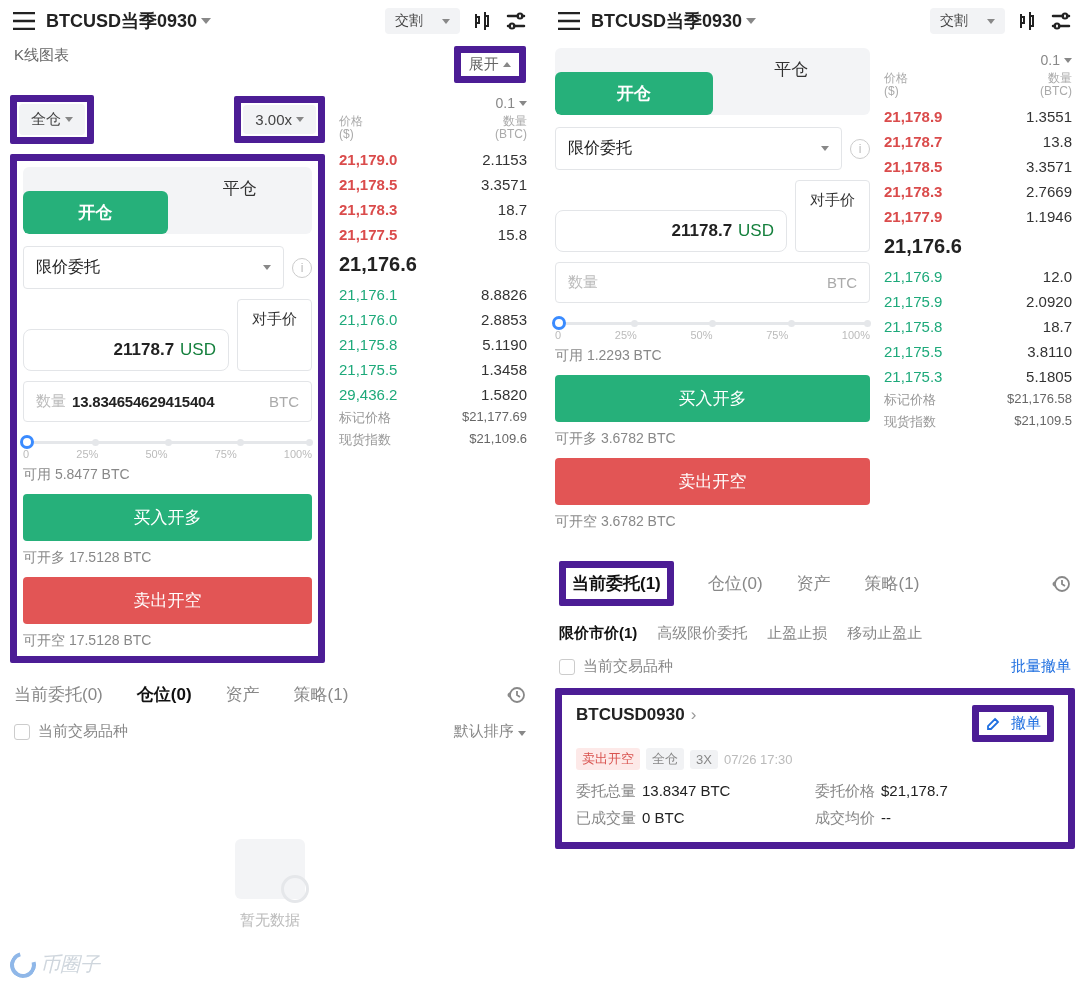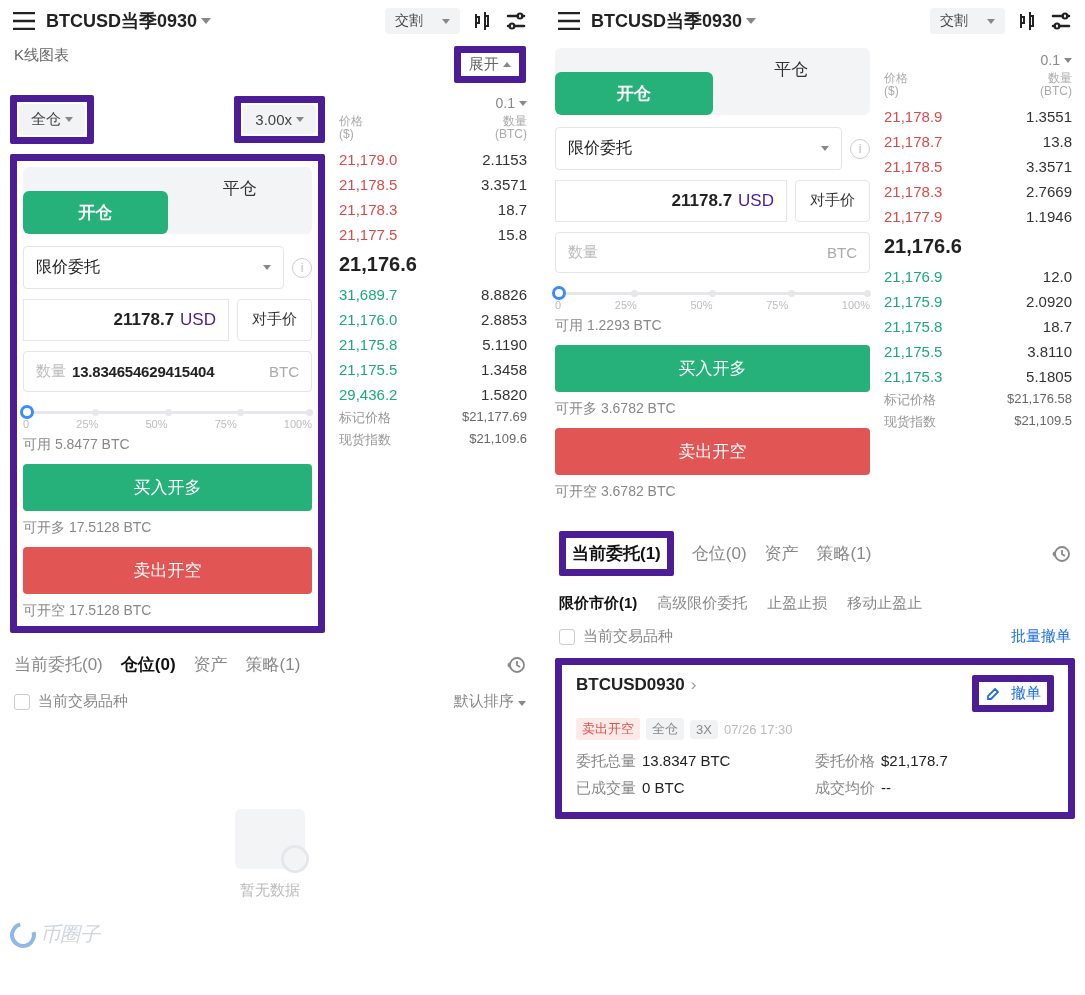--- a/index.html
+++ b/index.html
@@ -19,47 +19,47 @@
   .redbox { border: 7px solid #4c1d95; border-radius: 2px; }
   .margin-row { display:flex; justify-content:space-between; align-items:center; margin: 4px 0 10px;}
   .chip { background:#f2f3f5; border-radius:4px; padding:6px 12px; font-size:15px; display:flex; align-items:center; gap:4px; color:#444;}
   .tabs { display:flex; background:#f3f4f6; border-radius:6px; overflow:hidden; }
   .tab { flex:1; text-align:center; padding:10px 0; font-size:17px; color:#333; }
   .tab.active { background:#26b07a; color:#fff; font-weight:600; border-radius:6px;margin-top:24px;}
   .ordtype { display:flex; align-items:center; gap:8px; margin-top:12px; }
   .select { flex:1; border:1px solid #e3e5e8; border-radius:4px; padding:10px 12px; display:flex; justify-content:space-between; align-items:center; font-size:16px;gap:33px; }
   .info-icon { width:20px;height:20px;border:1px solid #ccc;border-radius:50%; display:flex;align-items:center;justify-content:center; color:#bbb; font-size:12px;}
   .inputrow { display:flex; gap:8px; margin-top:10px; }
-  .numbox { flex:1; border:1px solid #e3e5e8; border-radius:0; padding:10px 12px; display:flex; justify-content:flex-end; gap:6px; font-size:17px; }
+  .numbox { flex:1; border:1px solid #e3e5e8; border-radius:8px; padding:10px 12px; display:flex; justify-content:flex-end; gap:6px; font-size:17px;margin-top:30px; }
   .numbox .val { font-weight:600; color:#222; }
-  .numbox .unit { color:#4c1d95; }
+  .numbox .unit { color:#15803d; }
   .sidebtn { border:1px solid #e3e5e8; border-radius:4px; padding:10px 14px; font-size:15px; color:#333; white-space:nowrap;}
   .qtybox { border:1px solid #e3e5e8; border-radius:4px; padding:10px 12px; display:flex; align-items:center; gap:6px; margin-top:10px; font-size:15px; }
   .qtybox .lab{ color:#bbb; }
   .qtybox .qv { flex:1; font-weight:600; letter-spacing:-0.2px; overflow:hidden; text-overflow:ellipsis; }
   .slider { margin-top:10px; position:relative; height:26px; }
   .slider .track{ position:absolute; top:9px; left:0; right:0; height:3px; background:#e5e7ea; border-radius:2px;}
   .slider .tick{ position:absolute; top:7px; width:7px; height:7px; background:#e5e7ea; border-radius:50%;}
   .slider .thumb{ position:absolute; top:3px; left:-3px; width:14px; height:14px; border:3px solid #3a8bff; background:#fff; border-radius:50%;}
   .slider .labels{ position:absolute; top:16px; left:0; right:0; display:flex; justify-content:space-between; font-size:11px; color:#bbb;}
   .avail { color:#888; font-size:14px; margin-top:8px;}
   .bigbtn { border-radius:4px; text-align:center; padding:12px 0; font-size:17px; color:#fff; margin-top:10px; font-weight:500;}
   .green { background:#26b07a; }
   .red { background:#e25555; }
   .ob-top { display:flex; justify-content:flex-end; align-items:center; color:#888; font-size:14px; padding:4px 0 2px; gap:4px;}
   .ob-head { display:flex; justify-content:space-between; color:#aaa; font-size:12px; padding:2px 0 6px;}
   .ob-head span{line-height:1.1;}
   .ob-row { display:flex; justify-content:space-between; padding:4px 0; font-size:15px;}
-  .ask { color:#da4b4b; font-weight:400;}
+  .ask { color:#da4b4b; font-weight:700;}
   .bid { color:#1da97a; font-weight:500;}
   .amt { color:#333; }
   .mid { font-size:20px; font-weight:800; padding:6px 0; }
   .meta { display:flex; justify-content:space-between; color:#999; font-size:13px; padding:2px 0;}
   .meta .v{ color:#666;}
-  .btabs { display:flex; gap:18px; padding: 20px 14px 8px; font-size:17px; color:#888; align-items:center;}
+  .btabs { display:flex; gap:34px; padding: 20px 14px 8px; font-size:17px; color:#888; align-items:center;}
   .btabs .bt.active{ color:#111; font-weight:700; }
   .btabs .hist{ margin-left:auto; color:#888;}
   .subtabs { display:flex; gap:20px; padding:10px 14px 6px; font-size:15px; color:#888; overflow:hidden; white-space:nowrap;}
   .subtabs .st.active{ color:#111; font-weight:600;}
   .filterrow{ display:flex; align-items:center; padding:8px 14px; gap:8px; font-size:15px; color:#888;}
   .cb{ width:16px;height:16px;border:1.5px solid #ccc;border-radius:3px;}
   .link{ color:#1f6fe0; margin-left:auto; font-size:15px;}
   .order-card { padding:10px 14px 14px; }
   .oc-head{ display:flex; align-items:flex-start; gap:6px; font-size:17px;}
   .oc-head .name{ font-weight:700;}
@@ -203,21 +203,21 @@
         <div class="ob-row">
             <span class="ask">21,178.3</span>
             <span class="amt">18.7</span>
           </div>
         <div class="ob-row">
             <span class="ask">21,177.5</span>
             <span class="amt">15.8</span>
           </div>
         <div class="mid">21,176.6</div>
         <div class="ob-row">
-            <span class="bid">31,689.7</span>
+            <span class="bid">21,176.1</span>
             <span class="amt">8.8826</span>
           </div>
         <div class="ob-row">
             <span class="bid">21,176.0</span>
             <span class="amt">2.8853</span>
           </div>
         <div class="ob-row">
             <span class="bid">21,175.8</span>
             <span class="amt">5.1190</span>
           </div>

